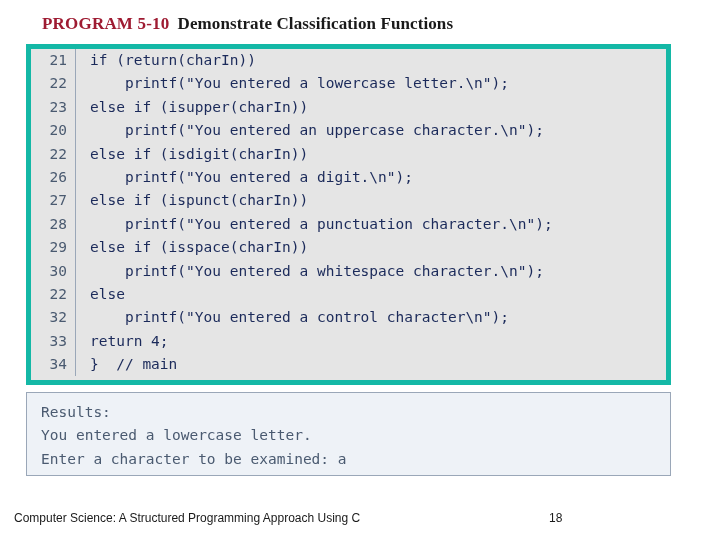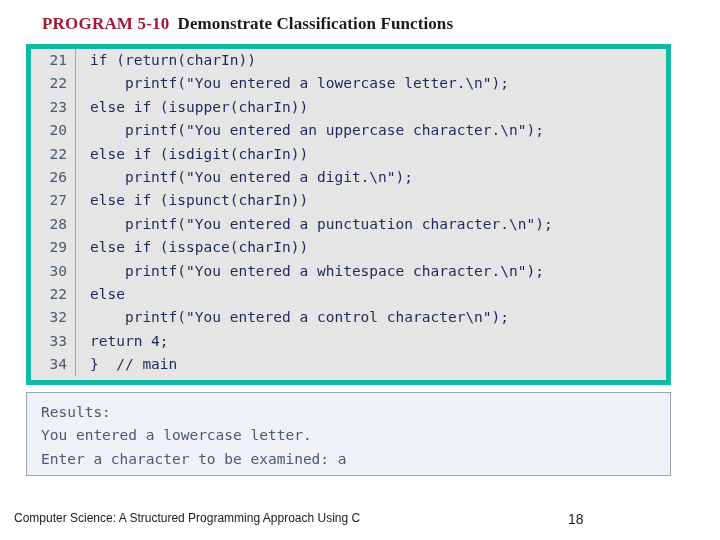--- a/index.html
+++ b/index.html
@@ -105,24 +105,24 @@
     position: absolute;
     left: 14px;
     top: 511px;
     font-family: "Liberation Sans", sans-serif;
     font-size: 12px;
     color: #1a1a1a;
     white-space: nowrap;
   }
   .footer-page {
     position: absolute;
-    left: 568px;
+    left: 549px;
     top: 511px;
     font-family: "Liberation Sans", sans-serif;
-    font-size: 14px;
+    font-size: 12px;
     color: #1a1a1a;
   }
 </style>
 </head>
 <body>
 
 <div class="slide">
 
   <div class="title-row">
     <span class="title-prog">PROGRAM 5-10</span><span class="title-desc">Demonstrate Classification Functions</span>

